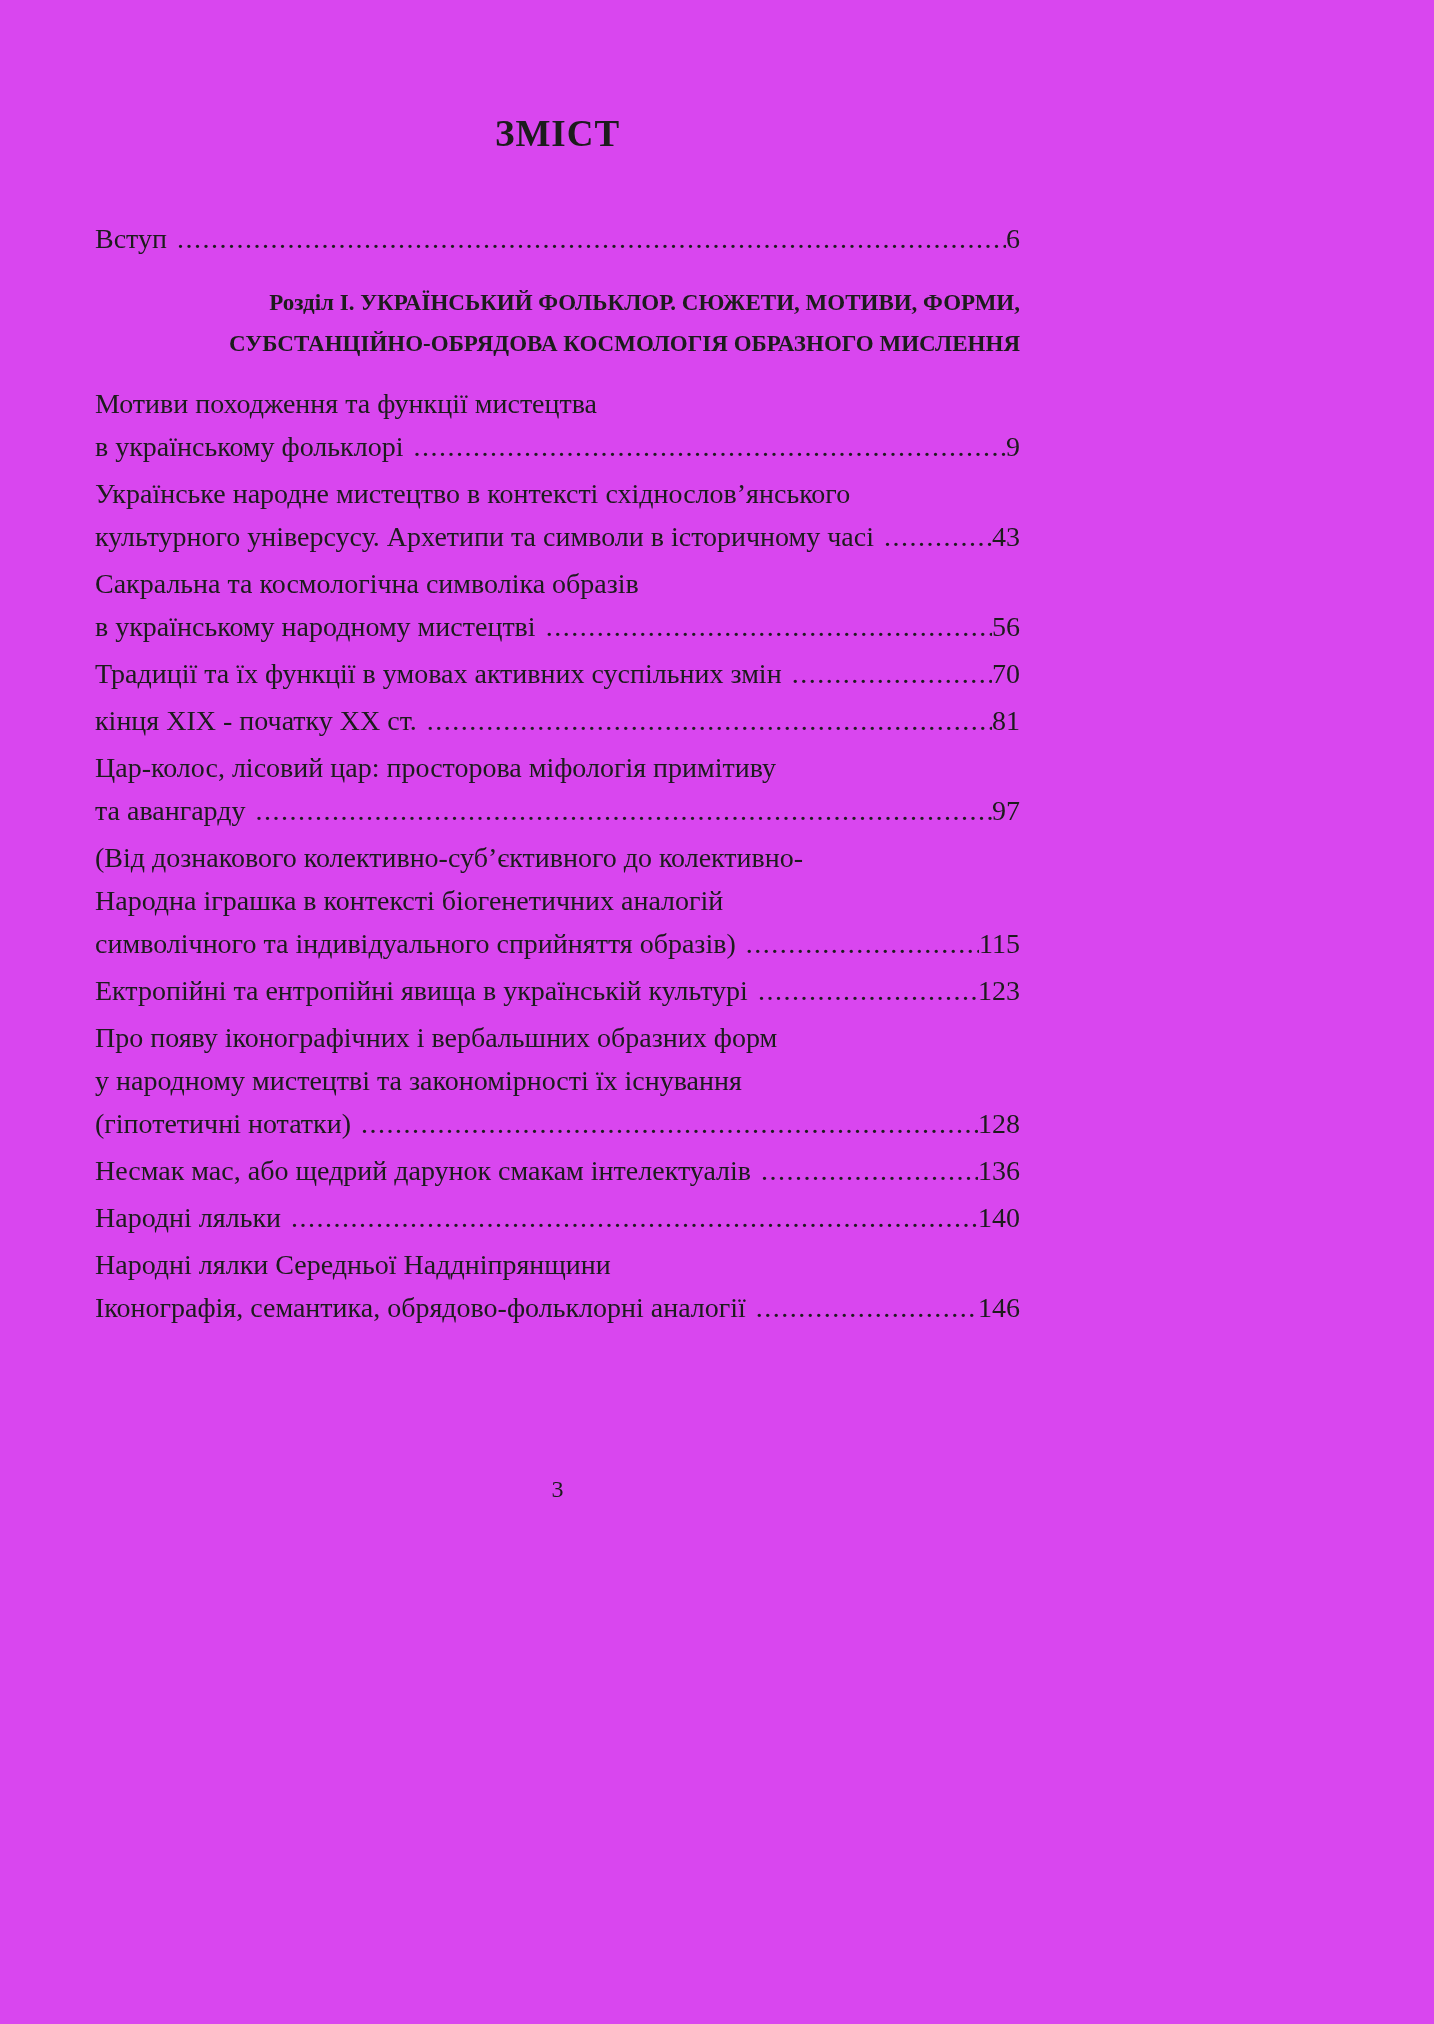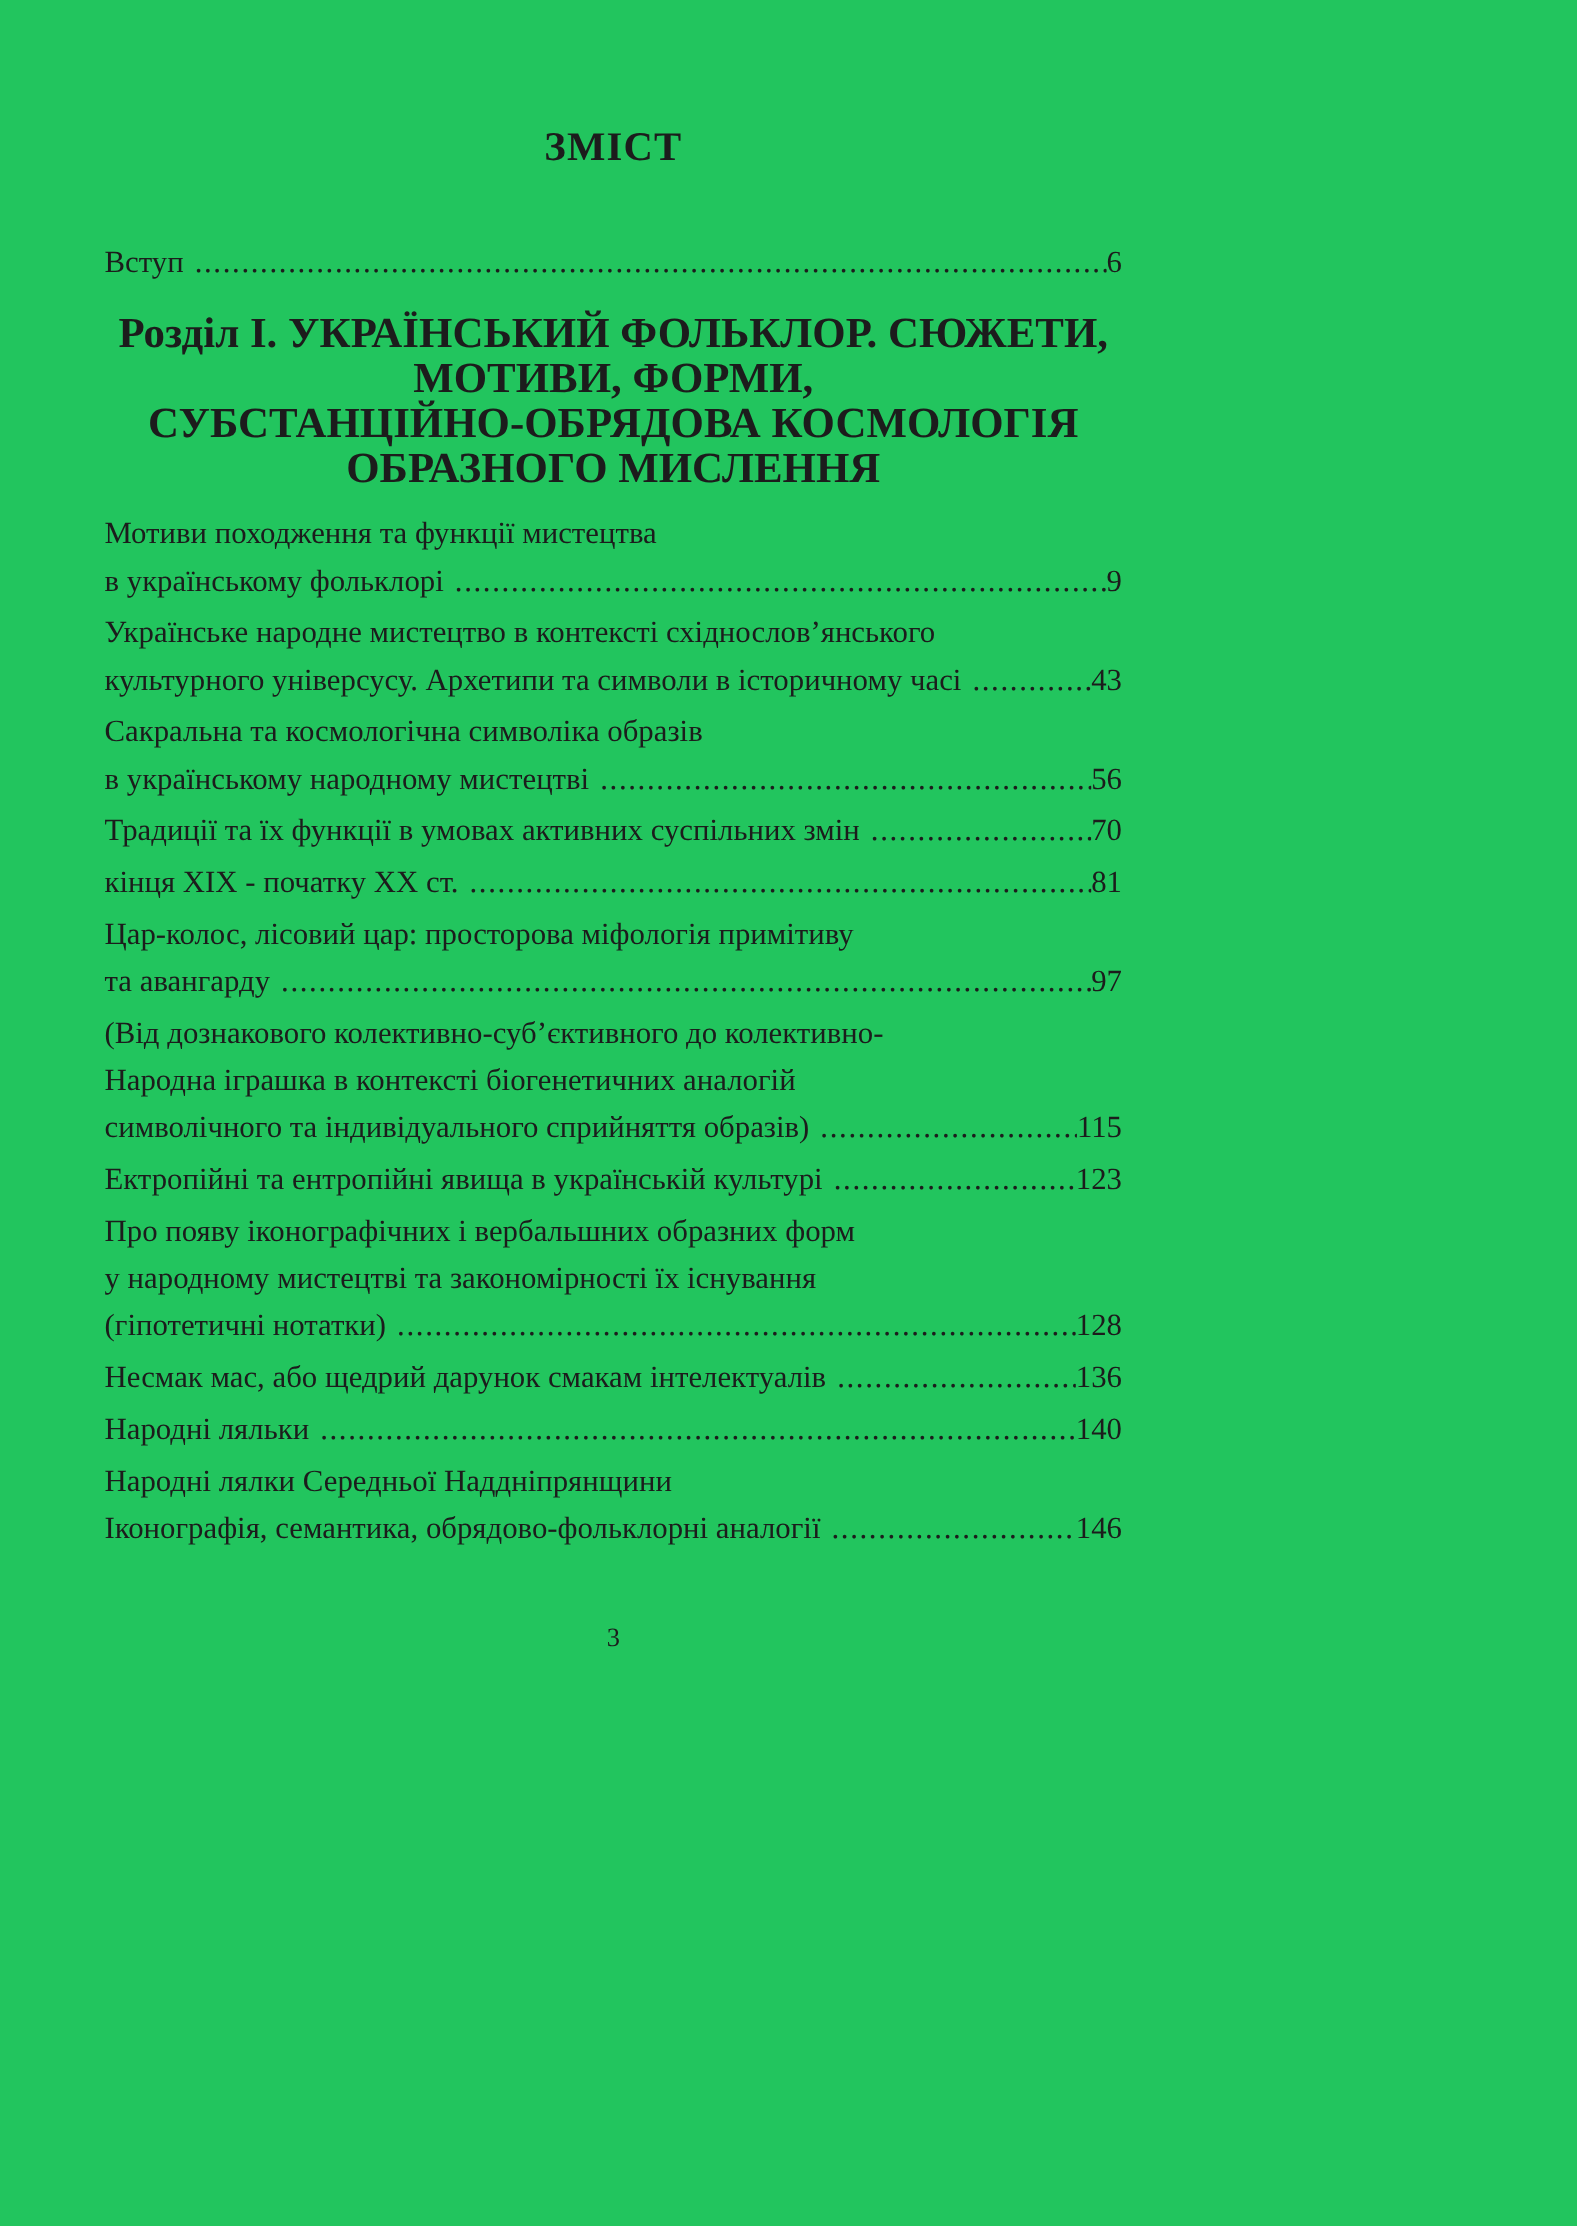--- a/index.html
+++ b/index.html
@@ -8,21 +8,21 @@
     width: 1434px;
     height: 2024px;
     position: relative;
     font-family: "Liberation Serif", "DejaVu Serif", serif;
     color: #1c1c1c;
     overflow: hidden;
   }
   .sheet {
     position: absolute;
     inset: 0;
-    background: #22c55e;
+    background: #d946ef;
   }
   .content {
     position: absolute;
     left: 95px;
     top: 0;
     width: 925px;
   }
   .doc-title {
     margin-top: 112px;
     text-align: center;
@@ -49,23 +49,23 @@
     margin-left: 10px;
     min-width: 20px;
   }
   .leader::after {
     content: "..................................................................................................................................................................................................................";
     letter-spacing: 1.5px;
   }
   .pg { white-space: nowrap; }
   .section-heading {
     margin-top: 22px;
-    text-align: center;
+    text-align: right;
     font-weight: bold;
-    font-size: 39px;
+    font-size: 23px;
     line-height: 41px;
   }
   .entries { margin-top: 4px; }
   .entries .entry:first-child { margin-top: 18px; }
   .footer {
     position: absolute;
     left: 95px;
     top: 1476px;
     width: 925px;
     text-align: center;

